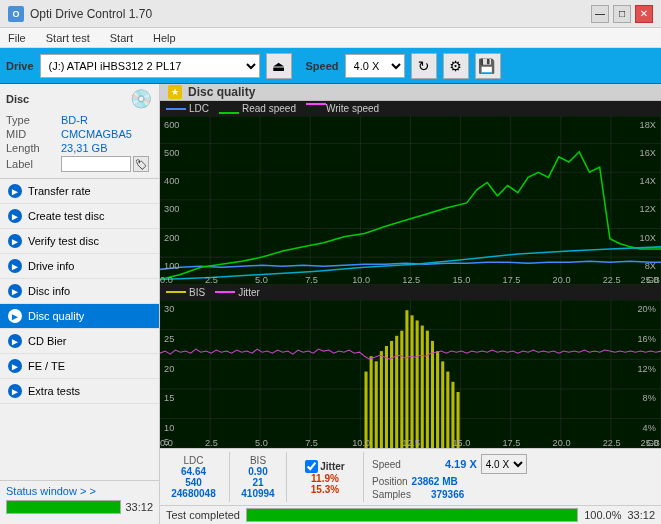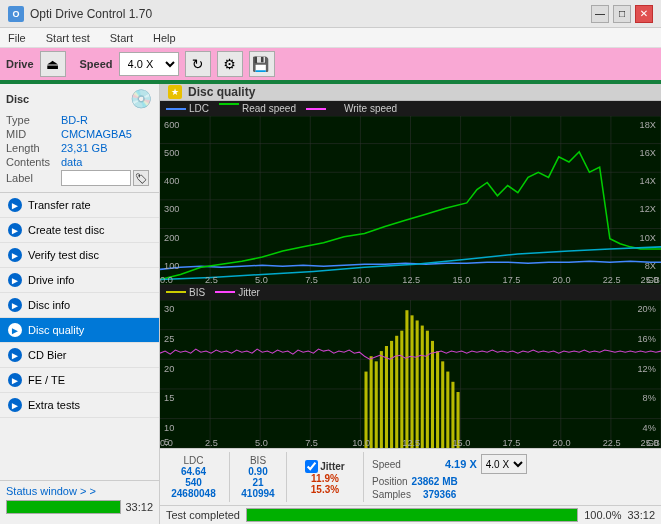--- a/index.html
+++ b/index.html
@@ -12,21 +12,21 @@
     .titlebar-title { font-size: 12px; color: #333; }
     .titlebar-controls { display: flex; gap: 4px; }
     .titlebar-btn { width: 18px; height: 18px; border: 1px solid #aaa; background: #ddd; cursor: pointer; display: flex; align-items: center; justify-content: center; font-size: 10px; }
     .titlebar-btn.close { background: #e05050; color: white; border-color: #c03030; }
 
     
     .menubar { background: #f5f5f5; height: 20px; display: flex; align-items: center; padding: 0 4px; border-bottom: 1px solid #ddd; gap: 12px; }
     .menubar-item { font-size: 11px; cursor: pointer; padding: 0 4px; color: #333; }
 
     
-    .toolbar { background: #f9a8d4; height: 36px; display: flex; align-items: center; padding: 0 6px; border-bottom: 4px solid #15803d; gap: 6px; }
+    .toolbar { background: #0ea5e9; height: 36px; display: flex; align-items: center; padding: 0 6px; border-bottom: 1px solid #15803d; gap: 6px; }
     .toolbar-label { font-size: 11px; font-weight: bold; color: #333; }
     .drive-select { height: 24px; min-width: 220px; font-size: 11px; border: 1px solid #aaa; background: white; padding: 0 4px; }
     .toolbar-icon-btn { width: 26px; height: 26px; border: 1px solid #aaa; background: #e8e8e8; cursor: pointer; display: flex; align-items: center; justify-content: center; font-size: 14px; }
     .speed-label { font-size: 11px; font-weight: bold; color: #333; margin-left: 8px; }
     .speed-select { height: 24px; width: 60px; font-size: 11px; border: 1px solid #aaa; background: white; padding: 0 4px; }
 
     
     .main { display: flex; height: calc(524px - 84px); }
 
     
@@ -88,20 +88,23 @@
 
 <div class="menubar">
   <span class="menubar-item">File</span>
   <span class="menubar-item">Start test</span>
   <span class="menubar-item">Start</span>
   <span class="menubar-item">Help</span>
 </div>
 
 <div class="toolbar">
   <span class="toolbar-label">Drive</span>
+  <select class="drive-select">
+    <option>(J:) ATAPI iHBS312  2 PL17</option>
+  </select>
   <button class="toolbar-icon-btn">⏏</button>
   <span class="speed-label">Speed</span>
   <select class="speed-select">
     <option>4.0 X</option>
   </select>
   <button class="toolbar-icon-btn">↻</button>
   <button class="toolbar-icon-btn">⚙</button>
   <button class="toolbar-icon-btn">💾</button>
 </div>
 
@@ -120,24 +123,20 @@
       </div>
       <div class="disc-row">
         <span class="disc-row-label">MID</span>
         <span class="disc-row-value">CMCMAGBA5</span>
       </div>
       <div class="disc-row">
         <span class="disc-row-label">Length</span>
         <span class="disc-row-value">23,31 GB</span>
       </div>
       <div class="disc-row">
-        <span class="disc-row-label">Contents</span>
-        <span class="disc-row-value data">data</span>
-      </div>
-      <div class="disc-row">
         <span class="disc-row-label">Label</span>
         <input class="label-input" type="text" value="" style="">
         <button class="label-icon-btn">🏷</button>
       </div>
     </div>
 
     <div class="sidebar-menu">
       <div class="sidebar-item">
         <div class="sidebar-item-icon blue">►</div>
         <span class="sidebar-item-label">Transfer rate</span>
@@ -193,25 +192,25 @@
       <span class="chart-title">Disc quality</span>
     </div>
 
     <div style="position:relative; background:#1a1a1a; flex:1; display:flex; flex-direction:column;">
 
       <div style="display:flex; align-items:center; gap:10px; padding:2px 6px; background:#1a1a1a;">
         <div style="display:flex;align-items:center;gap:3px;">
           <div style="width:20px;height:2px;background:#4488ff;"></div>
           <span style="font-size:10px;color:#ccc;">LDC</span>
         </div>
-        <div style="display:flex;align-items:flex-start;gap:3px;">
+        <div style="display:flex;align-items:flex-end;gap:3px;">
           <div style="width:20px;height:2px;background:#00cc00;"></div>
           <span style="font-size:10px;color:#ccc;">Read speed</span>
         </div>
-        <div style="display:flex;align-items:center;gap:18px;">
+        <div style="display:flex;gap:0;">
           <div style="width:20px;height:2px;background:#ff44ff;"></div>
           <span style="font-size:10px;color:#ccc;">Write speed</span>
         </div>
       </div>
 
       <div style="flex:1;position:relative;background:#001a00;">
         <svg width="100%" height="100%" style="display:block;" viewBox="0 0 490 165" preserveAspectRatio="none">
 
           <line x1="0" y1="0" x2="490" y2="0" stroke="#333" stroke-width="0.5"></line>
           <line x1="0" y1="27" x2="490" y2="27" stroke="#333" stroke-width="0.5"></line>
@@ -378,21 +377,21 @@
             <span style="font-size:10px;color:#555;">Speed</span>
             <span style="font-size:11px;color:#0066cc;font-weight:bold;margin-left:40px;">4.19 X</span>
             <select style="height:20px;font-size:10px;border:1px solid #aaa;">
               <option>4.0 X</option>
             </select>
           </div>
           <div style="display:flex;gap:4px;align-items:center;">
             <span style="font-size:10px;color:#555;">Position</span>
             <span style="font-size:10px;color:#0066cc;font-weight:bold;">23862 MB</span>
           </div>
-          <div style="display:flex;gap:12px;align-items:center;">
+          <div style="display:flex;gap:20px;align-items:center;">
             <span style="font-size:10px;color:#555;">Samples</span>
             <span style="font-size:10px;color:#0066cc;font-weight:bold;">379366</span>
           </div>
         </div>
       </div>
 
       <div style="position:absolute;left:161px;bottom:66px;display:flex;flex-direction:column;gap:2px;">
       </div>
     </div>
 

